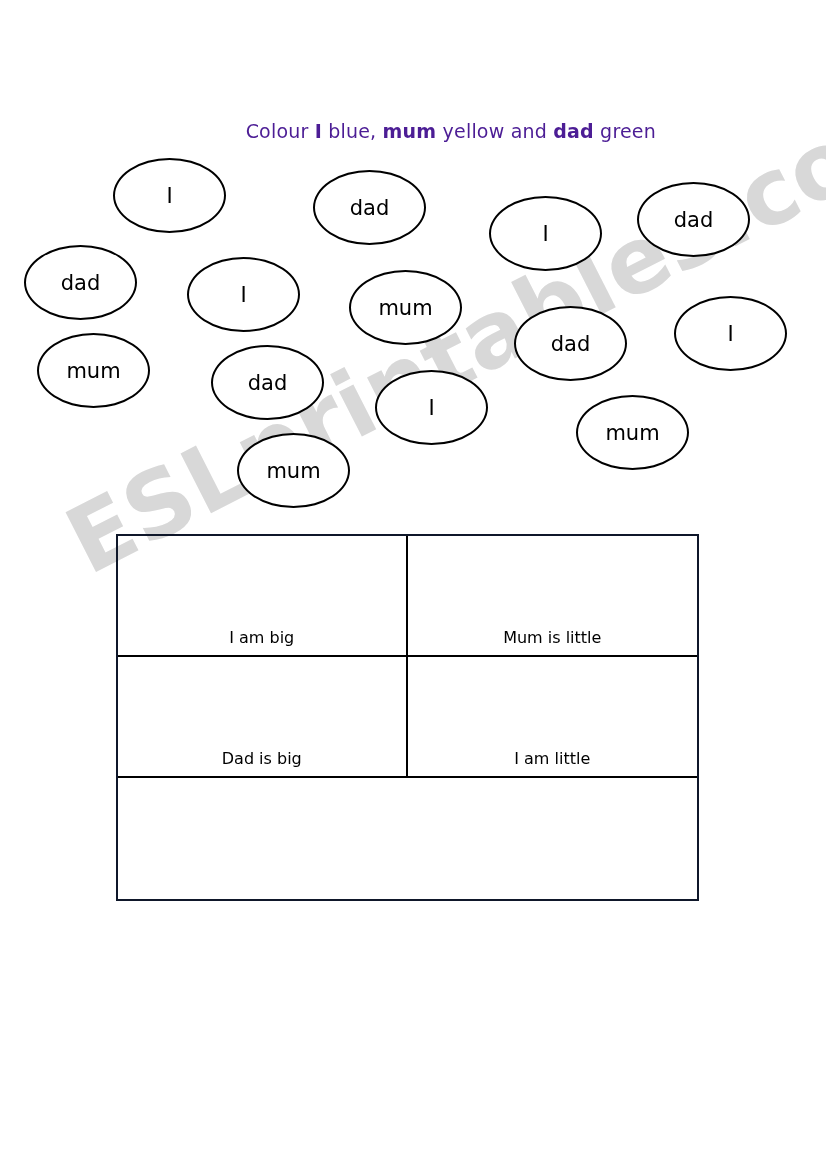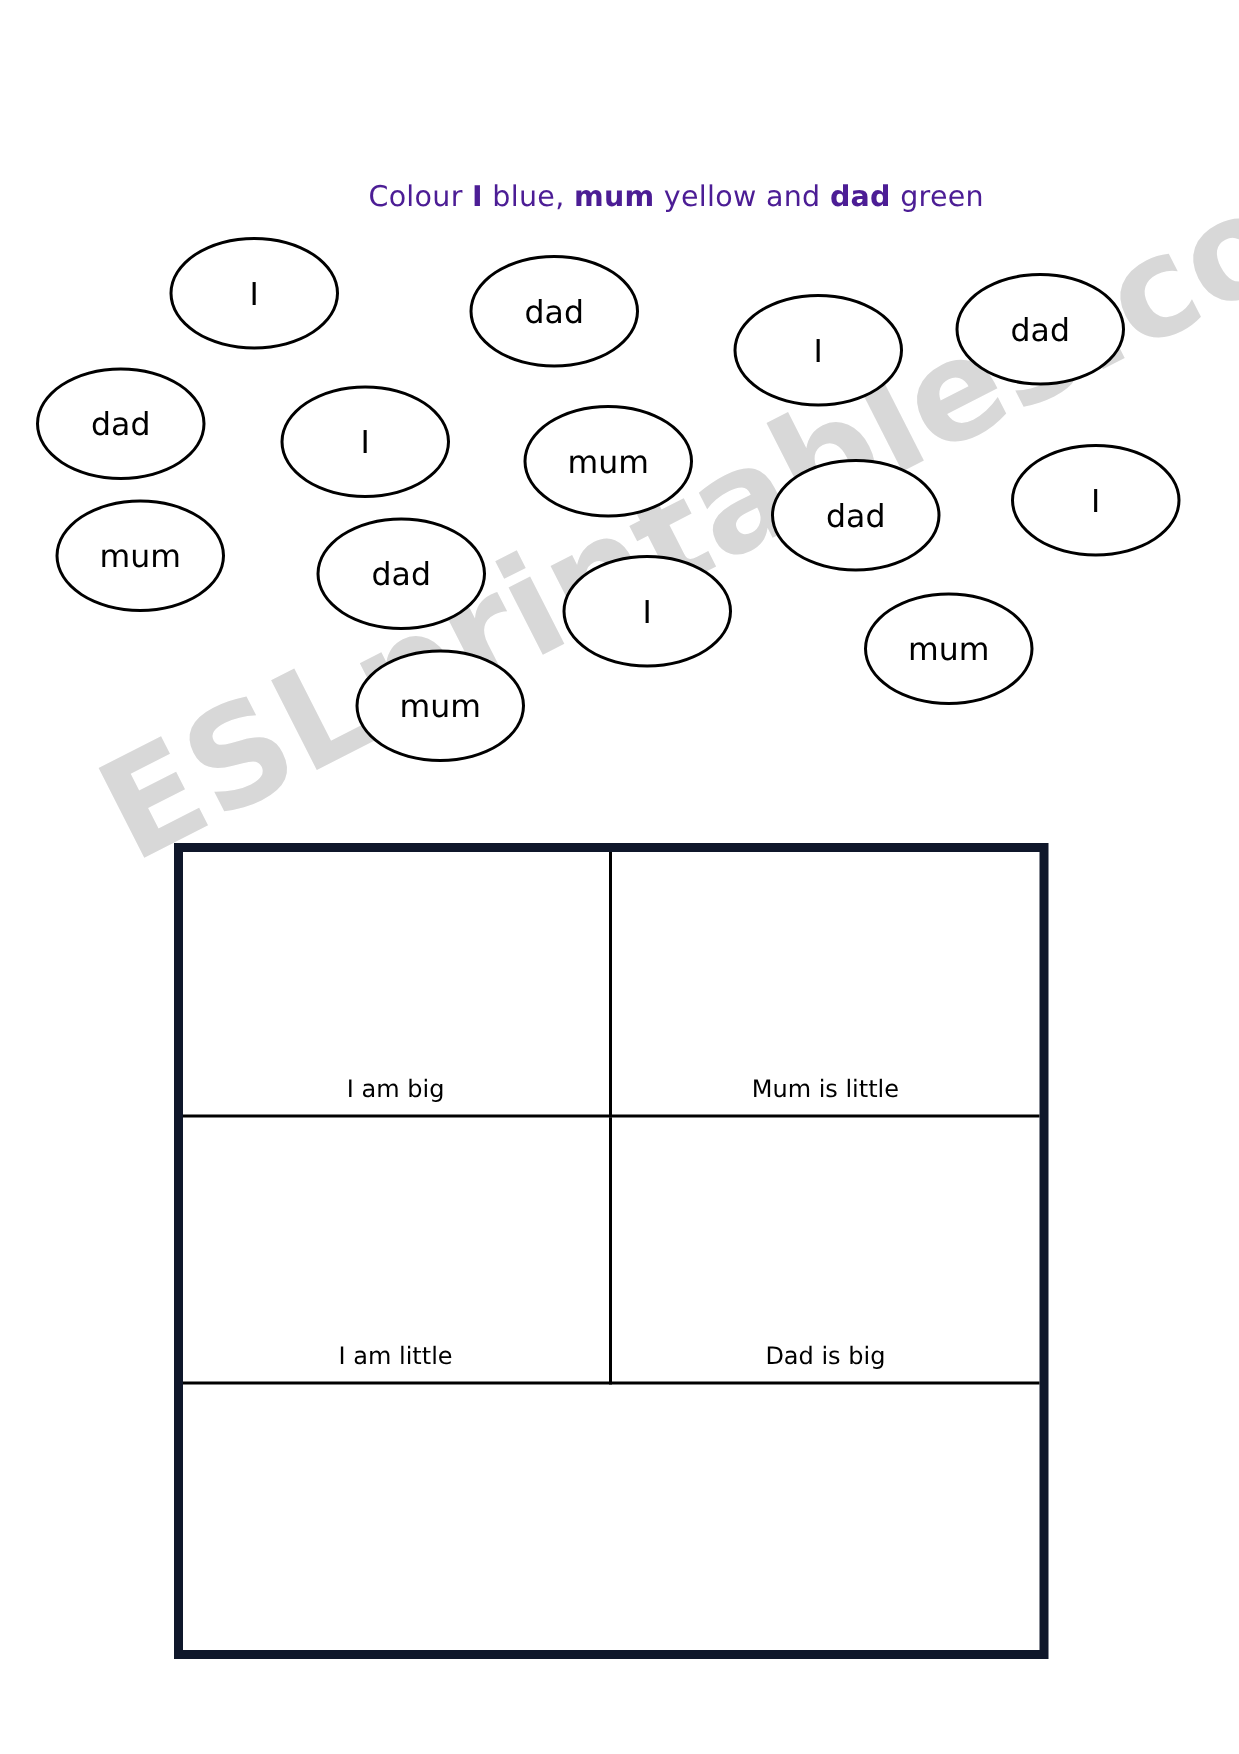--- a/index.html
+++ b/index.html
@@ -72,29 +72,28 @@
     white-space: nowrap;
     pointer-events: none;
   }
 
   
   .table {
     position: absolute;
     left: 116px;
     top: 534px;
     width: 583px;
-    height: 544px;
-    border: 6px solid #0f172a;
+    height: 367px;
+    border: 2px solid #0f172a;
     box-sizing: border-box;
     display: grid;
     grid-template-columns: 1fr 1fr;
     grid-template-rows: 1fr 1fr 1fr;
     background: transparent;
     z-index: 6;
-    margin-top: 28px;
   }
   .cell {
     border-right: 2px solid #000000;
     border-bottom: 2px solid #000000;
     box-sizing: border-box;
     position: relative;
     display: flex;
     align-items: flex-end;
     justify-content: center;
     padding-bottom: 8px;
@@ -162,20 +161,20 @@
     </div>
 
   <div class="table">
       <div class="cell">
         <div class="cell-label">I am big</div>
       </div>
       <div class="cell">
         <div class="cell-label">Mum is little</div>
       </div>
       <div class="cell">
-        <div class="cell-label">I am little</div>
+        <div class="cell-label">Dad is big</div>
       </div>
       <div class="cell">
-        <div class="cell-label">Dad is big</div>
+        <div class="cell-label">I am little</div>
       </div>
     </div>
 
 </div>
 
 </body></html>

